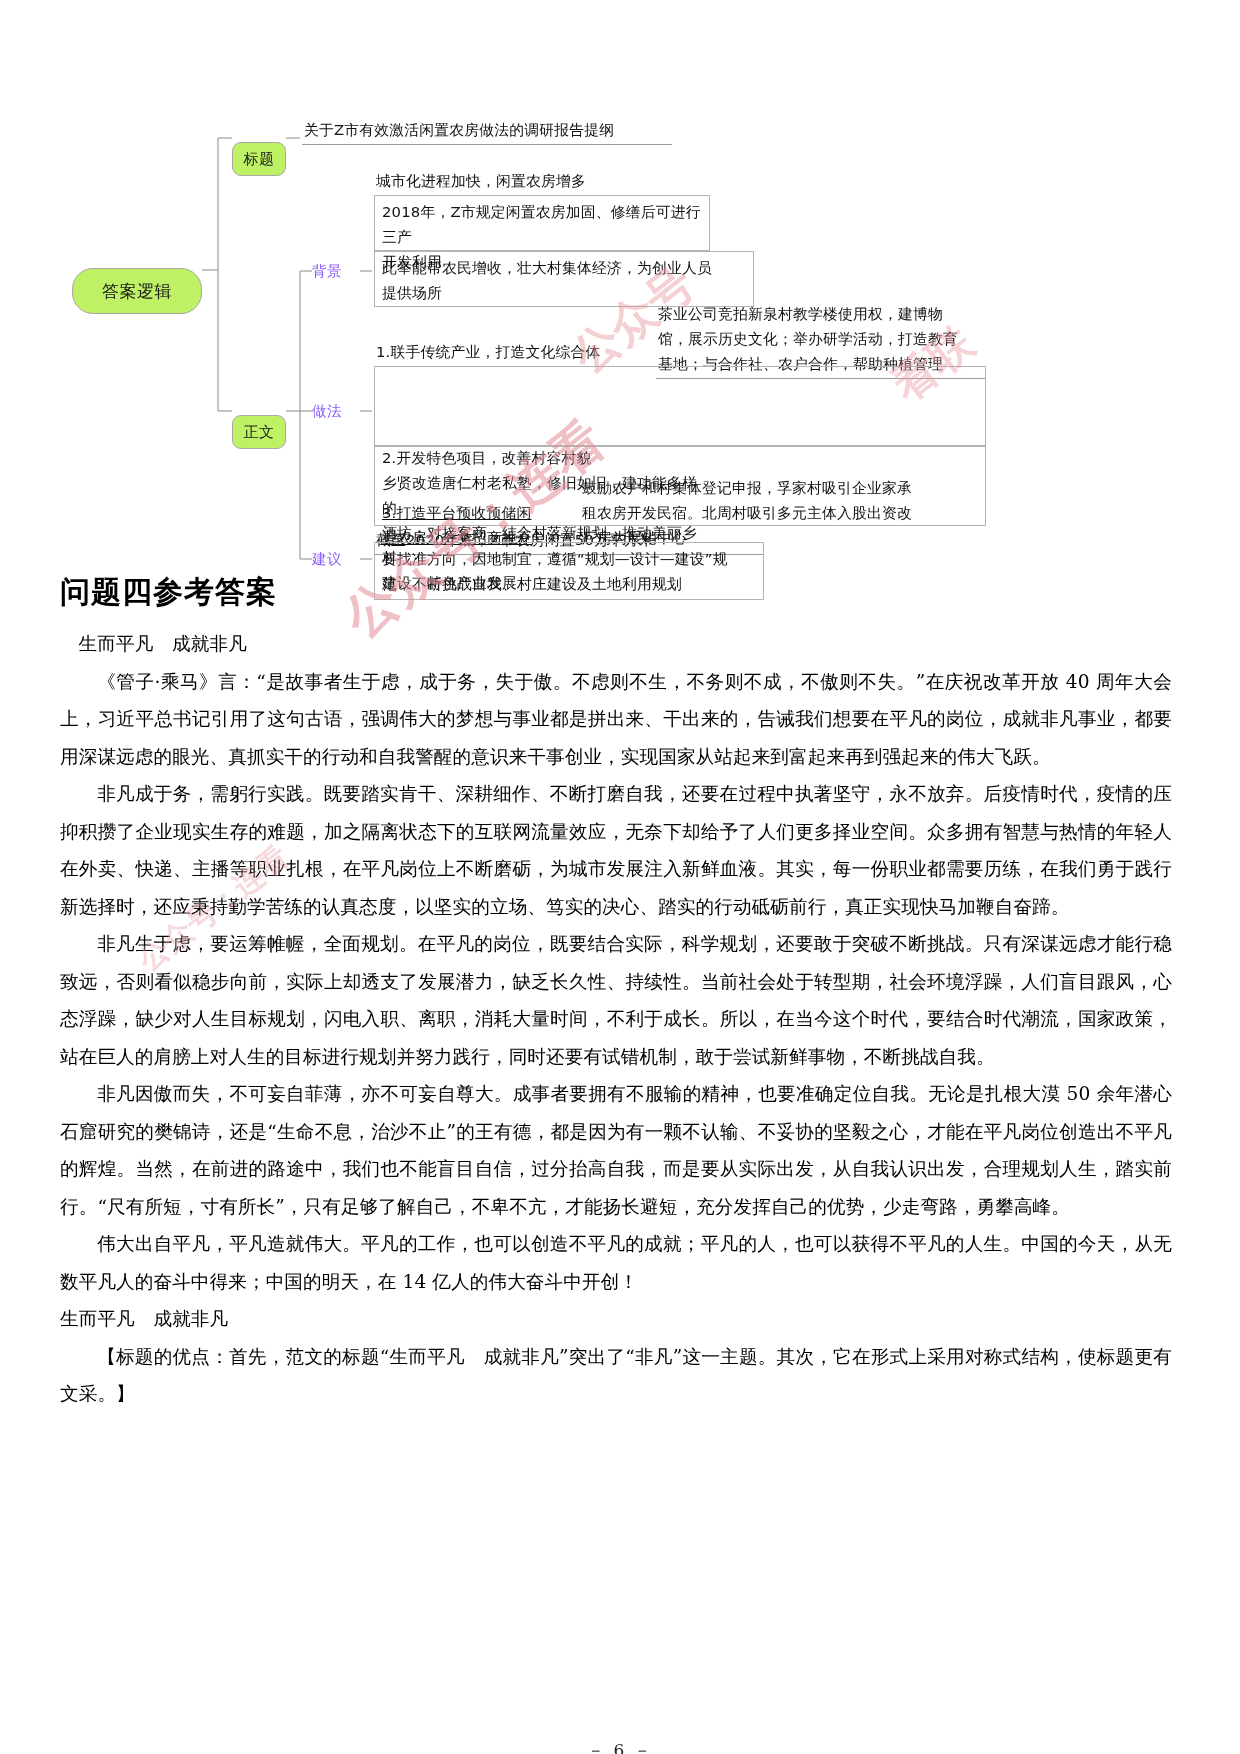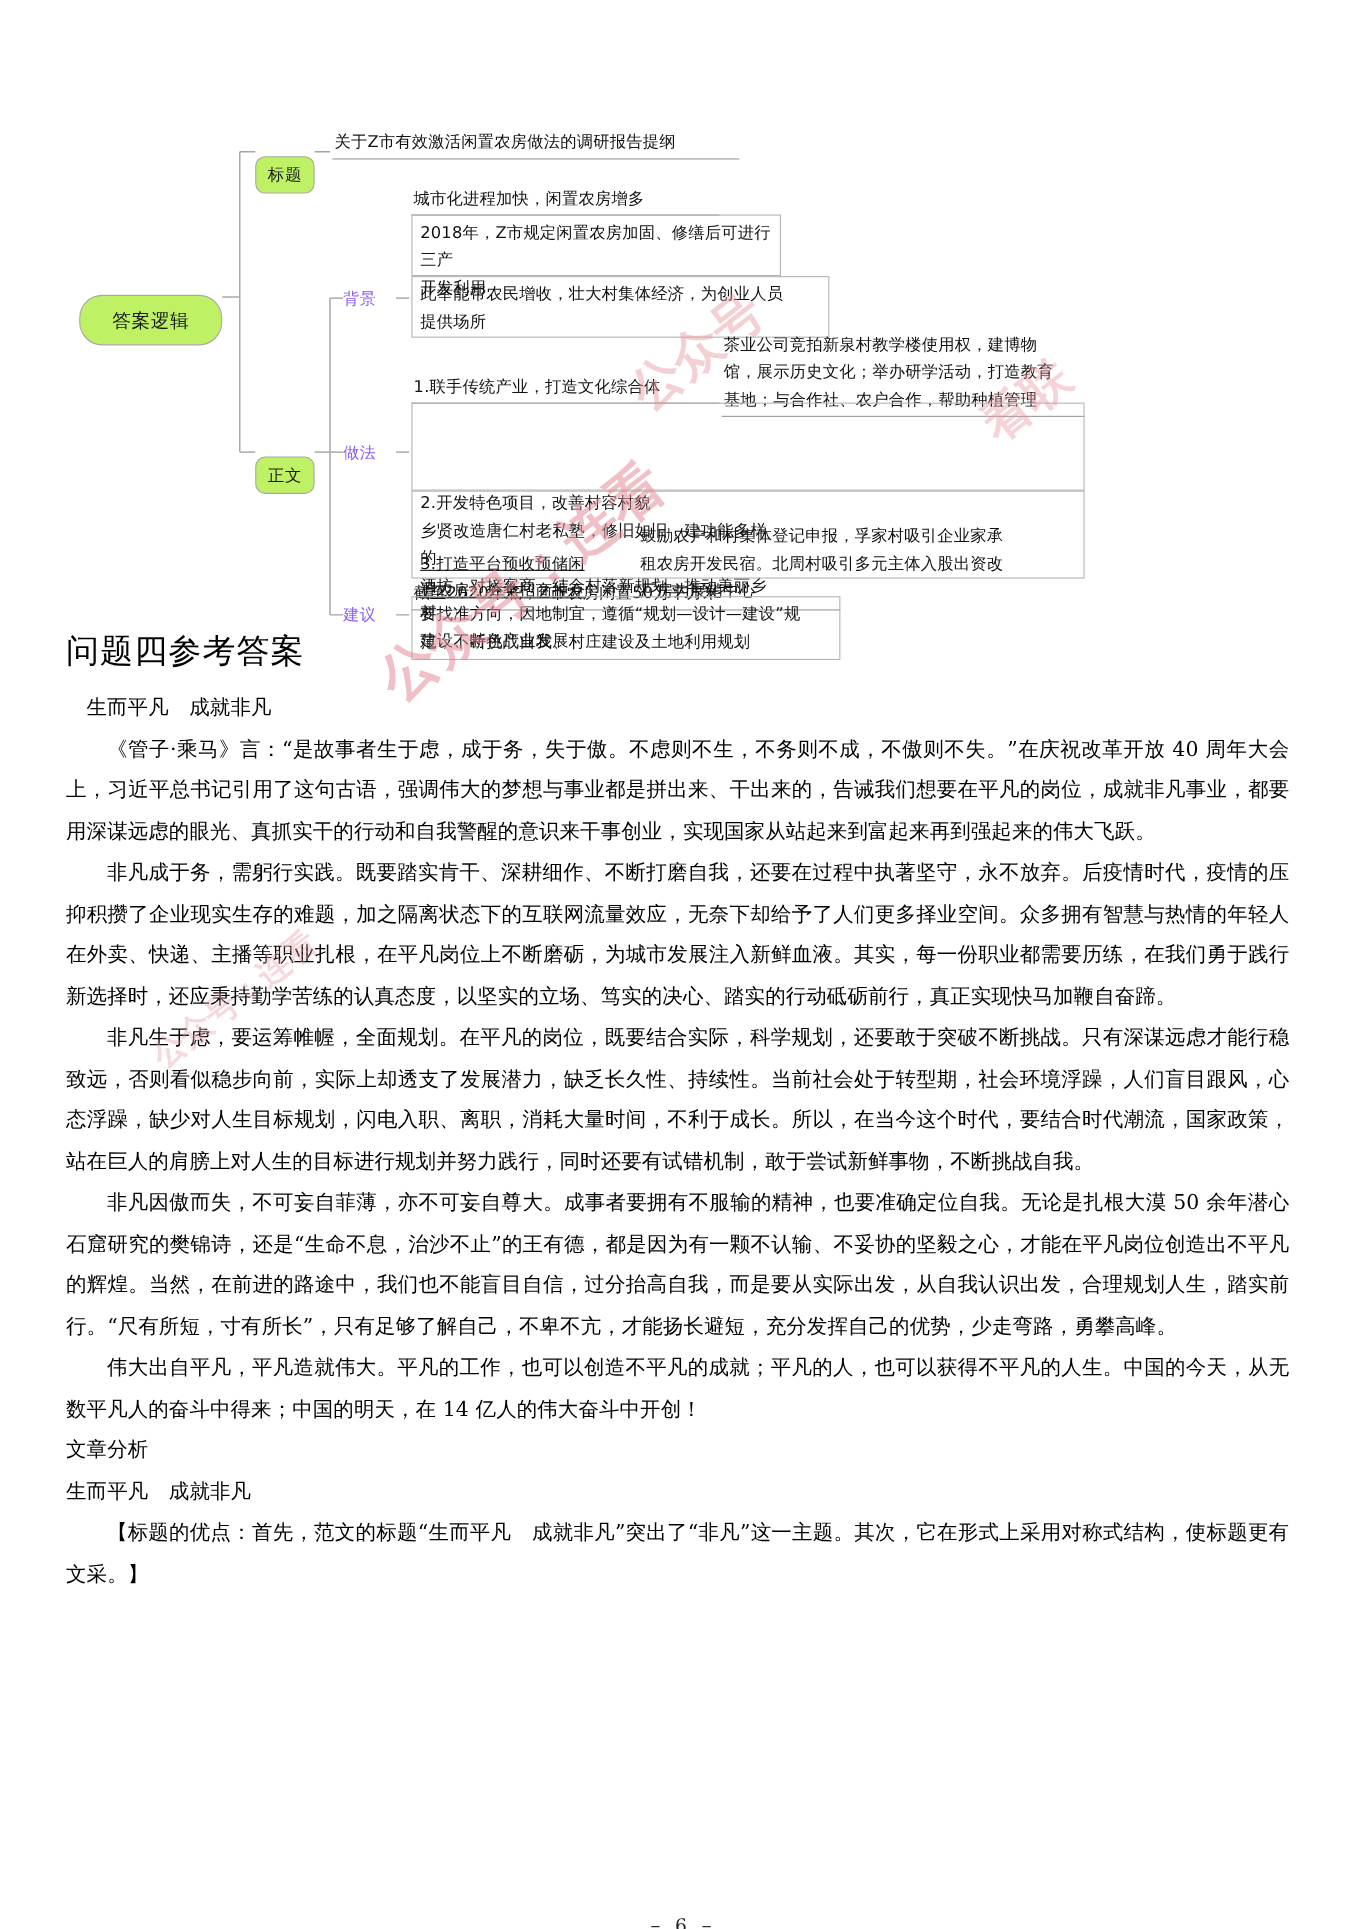--- a/index.html
+++ b/index.html
@@ -142,21 +142,21 @@
   
   .doc {
     position: relative;
     padding: 0 68px 0 60px;
     box-sizing: border-box;
     z-index: 2;
   }
   h1.doc-title {
     font-family: "DejaVu Serif", "Liberation Serif", serif;
     font-size: 30px;
-    font-weight: normal;
+    font-weight: bold;
     margin: 4px 0 12px 0;
     letter-spacing: 1px;
   }
   p.para {
     font-family: "DejaVu Serif", "Liberation Serif", serif;
     font-size: 18.6px;
     line-height: 37.5px;
     margin: 0;
     text-align: justify;
     text-justify: inter-ideograph;
@@ -281,21 +281,20 @@
     <h1 class="doc-title">问题四参考答案</h1>
 
     <p class="para sub-title">生而平凡　成就非凡</p>
 
     <p class="para indent">《管子·乘马》言：“是故事者生于虑，成于务，失于傲。不虑则不生，不务则不成，不傲则不失。”在庆祝改革开放 40 周年大会上，习近平总书记引用了这句古语，强调伟大的梦想与事业都是拼出来、干出来的，告诫我们想要在平凡的岗位，成就非凡事业，都要用深谋远虑的眼光、真抓实干的行动和自我警醒的意识来干事创业，实现国家从站起来到富起来再到强起来的伟大飞跃。</p>
     <p class="para indent">非凡成于务，需躬行实践。既要踏实肯干、深耕细作、不断打磨自我，还要在过程中执著坚守，永不放弃。后疫情时代，疫情的压抑积攒了企业现实生存的难题，加之隔离状态下的互联网流量效应，无奈下却给予了人们更多择业空间。众多拥有智慧与热情的年轻人在外卖、快递、主播等职业扎根，在平凡岗位上不断磨砺，为城市发展注入新鲜血液。其实，每一份职业都需要历练，在我们勇于践行新选择时，还应秉持勤学苦练的认真态度，以坚实的立场、笃实的决心、踏实的行动砥砺前行，真正实现快马加鞭自奋蹄。</p>
     <p class="para indent">非凡生于虑，要运筹帷幄，全面规划。在平凡的岗位，既要结合实际，科学规划，还要敢于突破不断挑战。只有深谋远虑才能行稳致远，否则看似稳步向前，实际上却透支了发展潜力，缺乏长久性、持续性。当前社会处于转型期，社会环境浮躁，人们盲目跟风，心态浮躁，缺少对人生目标规划，闪电入职、离职，消耗大量时间，不利于成长。所以，在当今这个时代，要结合时代潮流，国家政策，站在巨人的肩膀上对人生的目标进行规划并努力践行，同时还要有试错机制，敢于尝试新鲜事物，不断挑战自我。</p>
     <p class="para indent">非凡因傲而失，不可妄自菲薄，亦不可妄自尊大。成事者要拥有不服输的精神，也要准确定位自我。无论是扎根大漠 50 余年潜心石窟研究的樊锦诗，还是“生命不息，治沙不止”的王有德，都是因为有一颗不认输、不妥协的坚毅之心，才能在平凡岗位创造出不平凡的辉煌。当然，在前进的路途中，我们也不能盲目自信，过分抬高自我，而是要从实际出发，从自我认识出发，合理规划人生，踏实前行。“尺有所短，寸有所长”，只有足够了解自己，不卑不亢，才能扬长避短，充分发挥自己的优势，少走弯路，勇攀高峰。</p>
     <p class="para indent">伟大出自平凡，平凡造就伟大。平凡的工作，也可以创造不平凡的成就；平凡的人，也可以获得不平凡的人生。中国的今天，从无数平凡人的奋斗中得来；中国的明天，在 14 亿人的伟大奋斗中开创！</p>
 
-    <p class="para plain">文章分析</p>
     <p class="para plain">生而平凡　成就非凡</p>
     <p class="para indent">【标题的优点：首先，范文的标题“生而平凡　成就非凡”突出了“非凡”这一主题。其次，它在形式上采用对称式结构，使标题更有文采。】</p>
 
   </div>
 
   <div class="footer">－ 6 －</div>
 
 </div>
 
 </body></html>

